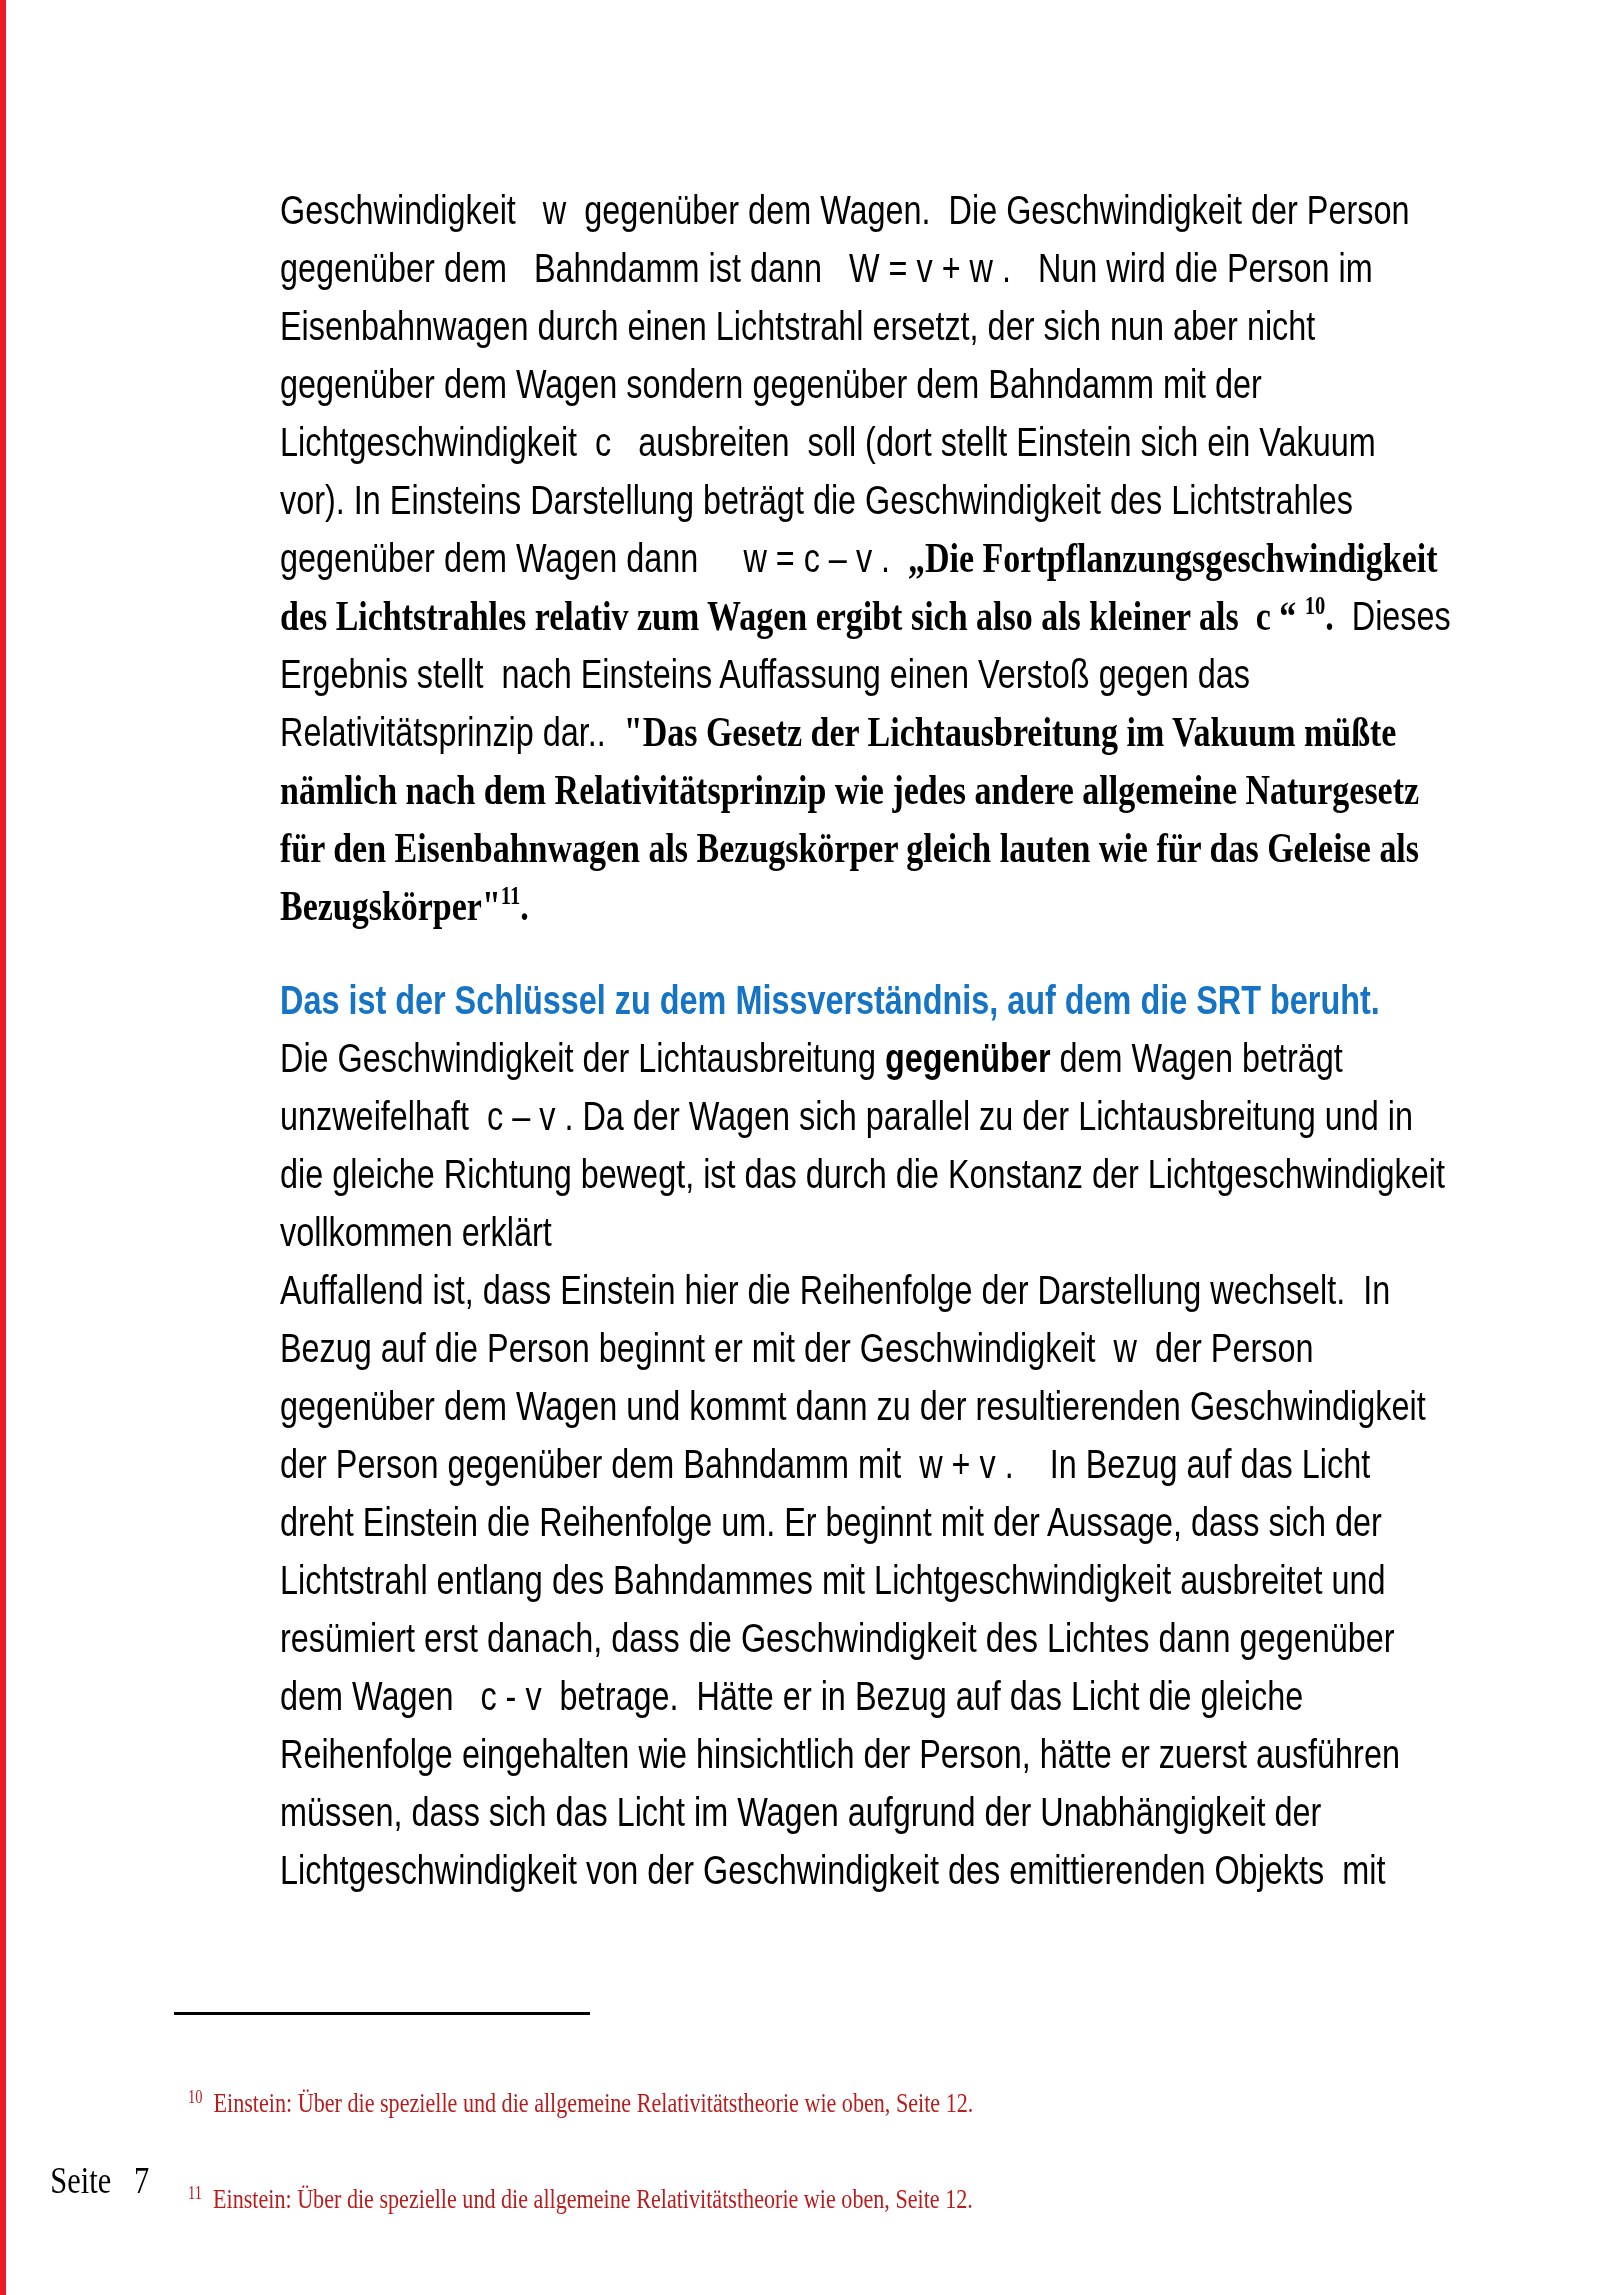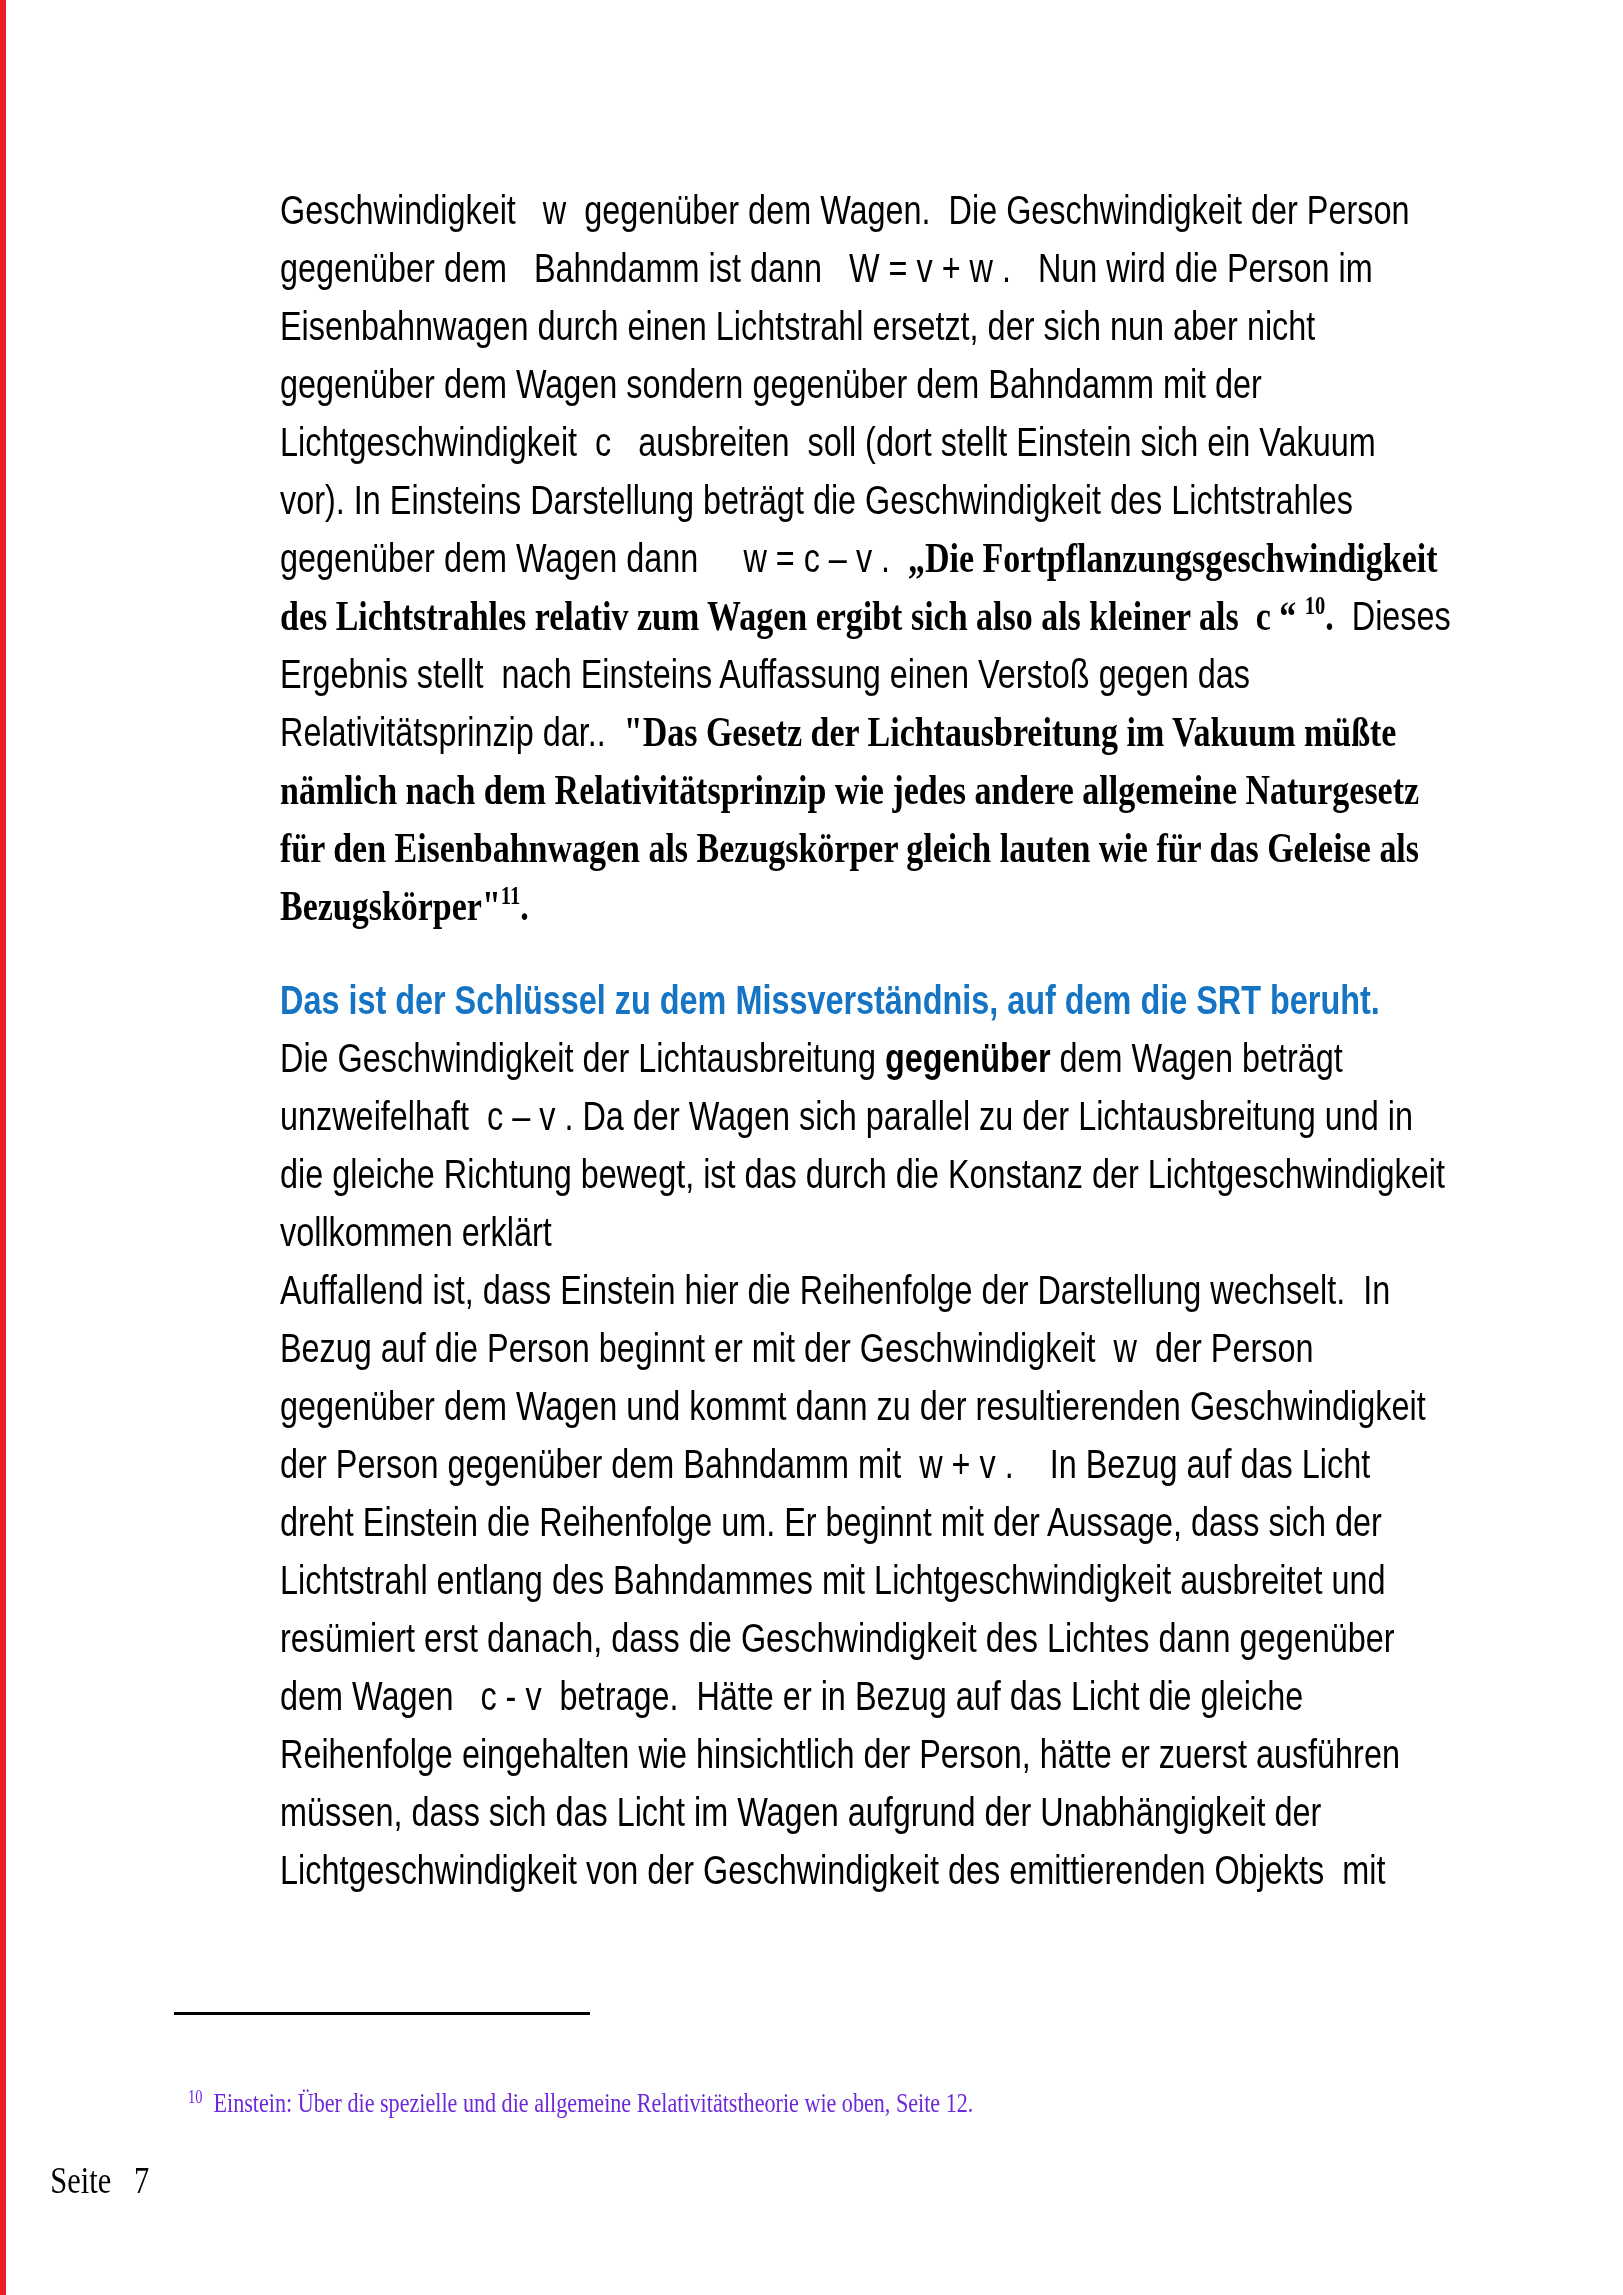--- a/index.html
+++ b/index.html
@@ -44,21 +44,21 @@
     position:absolute;
     left:174px;top:2012px;
     width:416px;height:3.3px;
     background:#000;
   }
   .footnotes{
     position:absolute;
     left:188px;top:2023px;
     font-family:"Liberation Serif",serif;
     font-size:28px;line-height:32px;
-    color:#6d28d9;
+    color:#b91c1c;
     white-space:pre;
   }
   .fn-row{height:32px;}
   .fn-marker{
     font-size:18.3px;line-height:0;
     position:relative;top:-9.2px;
   }
   .footer{
     position:absolute;
     left:0;top:2125px;width:100%;
@@ -81,19 +81,20 @@
   <div class="red-bar" style="background: rgb(236, 28, 36);"></div>
 
   <div id="blockA" class="textblock"><div class="line"><span class="squeeze"><span class="run-n">Geschwindigkeit   w  gegenüber dem Wagen.  Die Geschwindigkeit der Person</span></span></div><div class="line"><span class="squeeze"><span class="run-n">gegenüber dem   Bahndamm ist dann   W = v + w .   Nun wird die Person im</span></span></div><div class="line"><span class="squeeze"><span class="run-n">Eisenbahnwagen durch einen Lichtstrahl ersetzt, der sich nun aber nicht</span></span></div><div class="line"><span class="squeeze"><span class="run-n">gegenüber dem Wagen sondern gegenüber dem Bahndamm mit der</span></span></div><div class="line"><span class="squeeze"><span class="run-n">Lichtgeschwindigkeit  c   ausbreiten  soll (dort stellt Einstein sich ein Vakuum</span></span></div><div class="line"><span class="squeeze"><span class="run-n">vor). In Einsteins Darstellung beträgt die Geschwindigkeit des Lichtstrahles</span></span></div><div class="line"><span class="squeeze"><span class="run-n">gegenüber dem Wagen dann     w = c – v .  </span><span class="run-sb">„Die Fortpflanzungsgeschwindigkeit</span></span></div><div class="line"><span class="squeeze"><span class="run-sb">des Lichtstrahles relativ zum Wagen ergibt sich also als kleiner als  c “ </span><span class="run-sup">10</span><span class="run-sb">.</span><span class="run-n">  Dieses</span></span></div><div class="line"><span class="squeeze"><span class="run-n">Ergebnis stellt  nach Einsteins Auffassung einen Verstoß gegen das</span></span></div><div class="line"><span class="squeeze"><span class="run-n">Relativitätsprinzip dar..  </span><span class="run-sb">"Das Gesetz der Lichtausbreitung im Vakuum müßte</span></span></div><div class="line"><span class="squeeze"><span class="run-sb">nämlich nach dem Relativitätsprinzip wie jedes andere allgemeine Naturgesetz</span></span></div><div class="line"><span class="squeeze"><span class="run-sb">für den Eisenbahnwagen als Bezugskörper gleich lauten wie für das Geleise als</span></span></div><div class="line"><span class="squeeze"><span class="run-sb">Bezugskörper"</span><span class="run-sup">11</span><span class="run-sb">.</span></span></div></div>
 
   <div id="blockB" class="textblock"><div class="line"><span class="squeeze"><span class="run-h">Das ist der Schlüssel zu dem Missverständnis, auf dem die SRT beruht.</span></span></div><div class="line"><span class="squeeze"><span class="run-n">Die Geschwindigkeit der Lichtausbreitung </span><span class="run-b">gegenüber</span><span class="run-n"> dem Wagen beträgt</span></span></div><div class="line"><span class="squeeze"><span class="run-n">unzweifelhaft  c – v . Da der Wagen sich parallel zu der Lichtausbreitung und in</span></span></div><div class="line"><span class="squeeze"><span class="run-n">die gleiche Richtung bewegt, ist das durch die Konstanz der Lichtgeschwindigkeit</span></span></div><div class="line"><span class="squeeze"><span class="run-n">vollkommen erklärt</span></span></div><div class="line"><span class="squeeze"><span class="run-n">Auffallend ist, dass Einstein hier die Reihenfolge der Darstellung wechselt.  In</span></span></div><div class="line"><span class="squeeze"><span class="run-n">Bezug auf die Person beginnt er mit der Geschwindigkeit  w  der Person</span></span></div><div class="line"><span class="squeeze"><span class="run-n">gegenüber dem Wagen und kommt dann zu der resultierenden Geschwindigkeit</span></span></div><div class="line"><span class="squeeze"><span class="run-n">der Person gegenüber dem Bahndamm mit  w + v .    In Bezug auf das Licht</span></span></div><div class="line"><span class="squeeze"><span class="run-n">dreht Einstein die Reihenfolge um. Er beginnt mit der Aussage, dass sich der</span></span></div><div class="line"><span class="squeeze"><span class="run-n">Lichtstrahl entlang des Bahndammes mit Lichtgeschwindigkeit ausbreitet und</span></span></div><div class="line"><span class="squeeze"><span class="run-n">resümiert erst danach, dass die Geschwindigkeit des Lichtes dann gegenüber</span></span></div><div class="line"><span class="squeeze"><span class="run-n">dem Wagen   c - v  betrage.  Hätte er in Bezug auf das Licht die gleiche</span></span></div><div class="line"><span class="squeeze"><span class="run-n">Reihenfolge eingehalten wie hinsichtlich der Person, hätte er zuerst ausführen</span></span></div><div class="line"><span class="squeeze"><span class="run-n">müssen, dass sich das Licht im Wagen aufgrund der Unabhängigkeit der</span></span></div><div class="line"><span class="squeeze"><span class="run-n">Lichtgeschwindigkeit von der Geschwindigkeit des emittierenden Objekts  mit</span></span></div></div>
 
   <div class="footnote-rule"></div>
 
   <div class="footnotes">
     <div class="fn-row"><span class="squeeze"><span class="fn-marker">10</span><span>  Einstein: Über die spezielle und die allgemeine Relativitätstheorie wie oben, Seite 12.</span></span></div>
+    <div class="fn-row"><span class="squeeze"><span class="fn-marker">11</span><span>  Einstein: Über die spezielle und die allgemeine Relativitätstheorie wie oben, Seite 12.</span></span></div>
   </div>
 
   <div class="footer">
     <span class="squeeze-center">Seite   7</span>
   </div>
 </div>
 
 
 </body></html>

